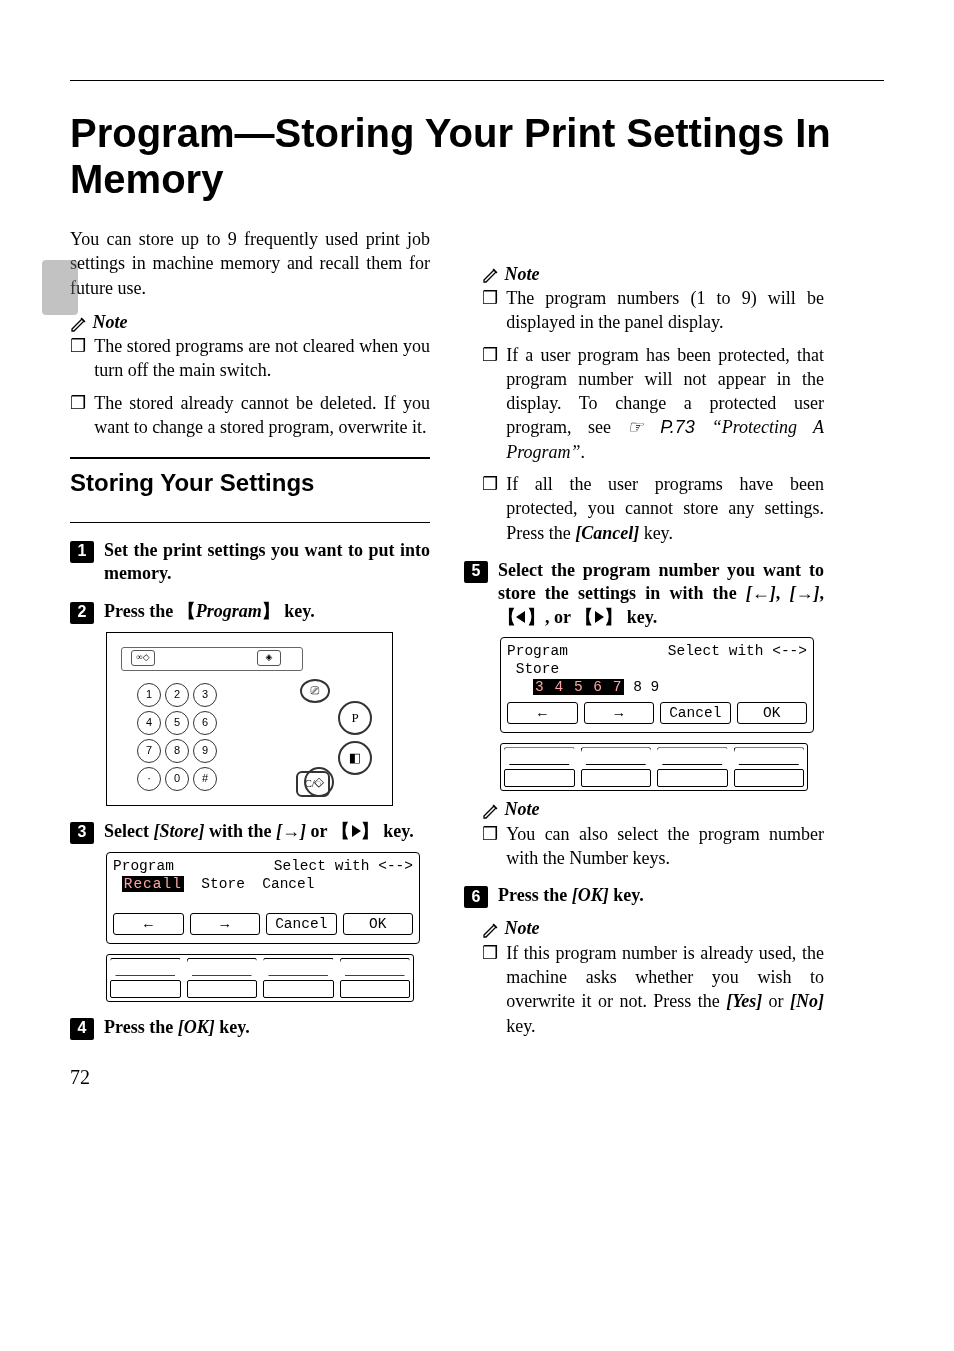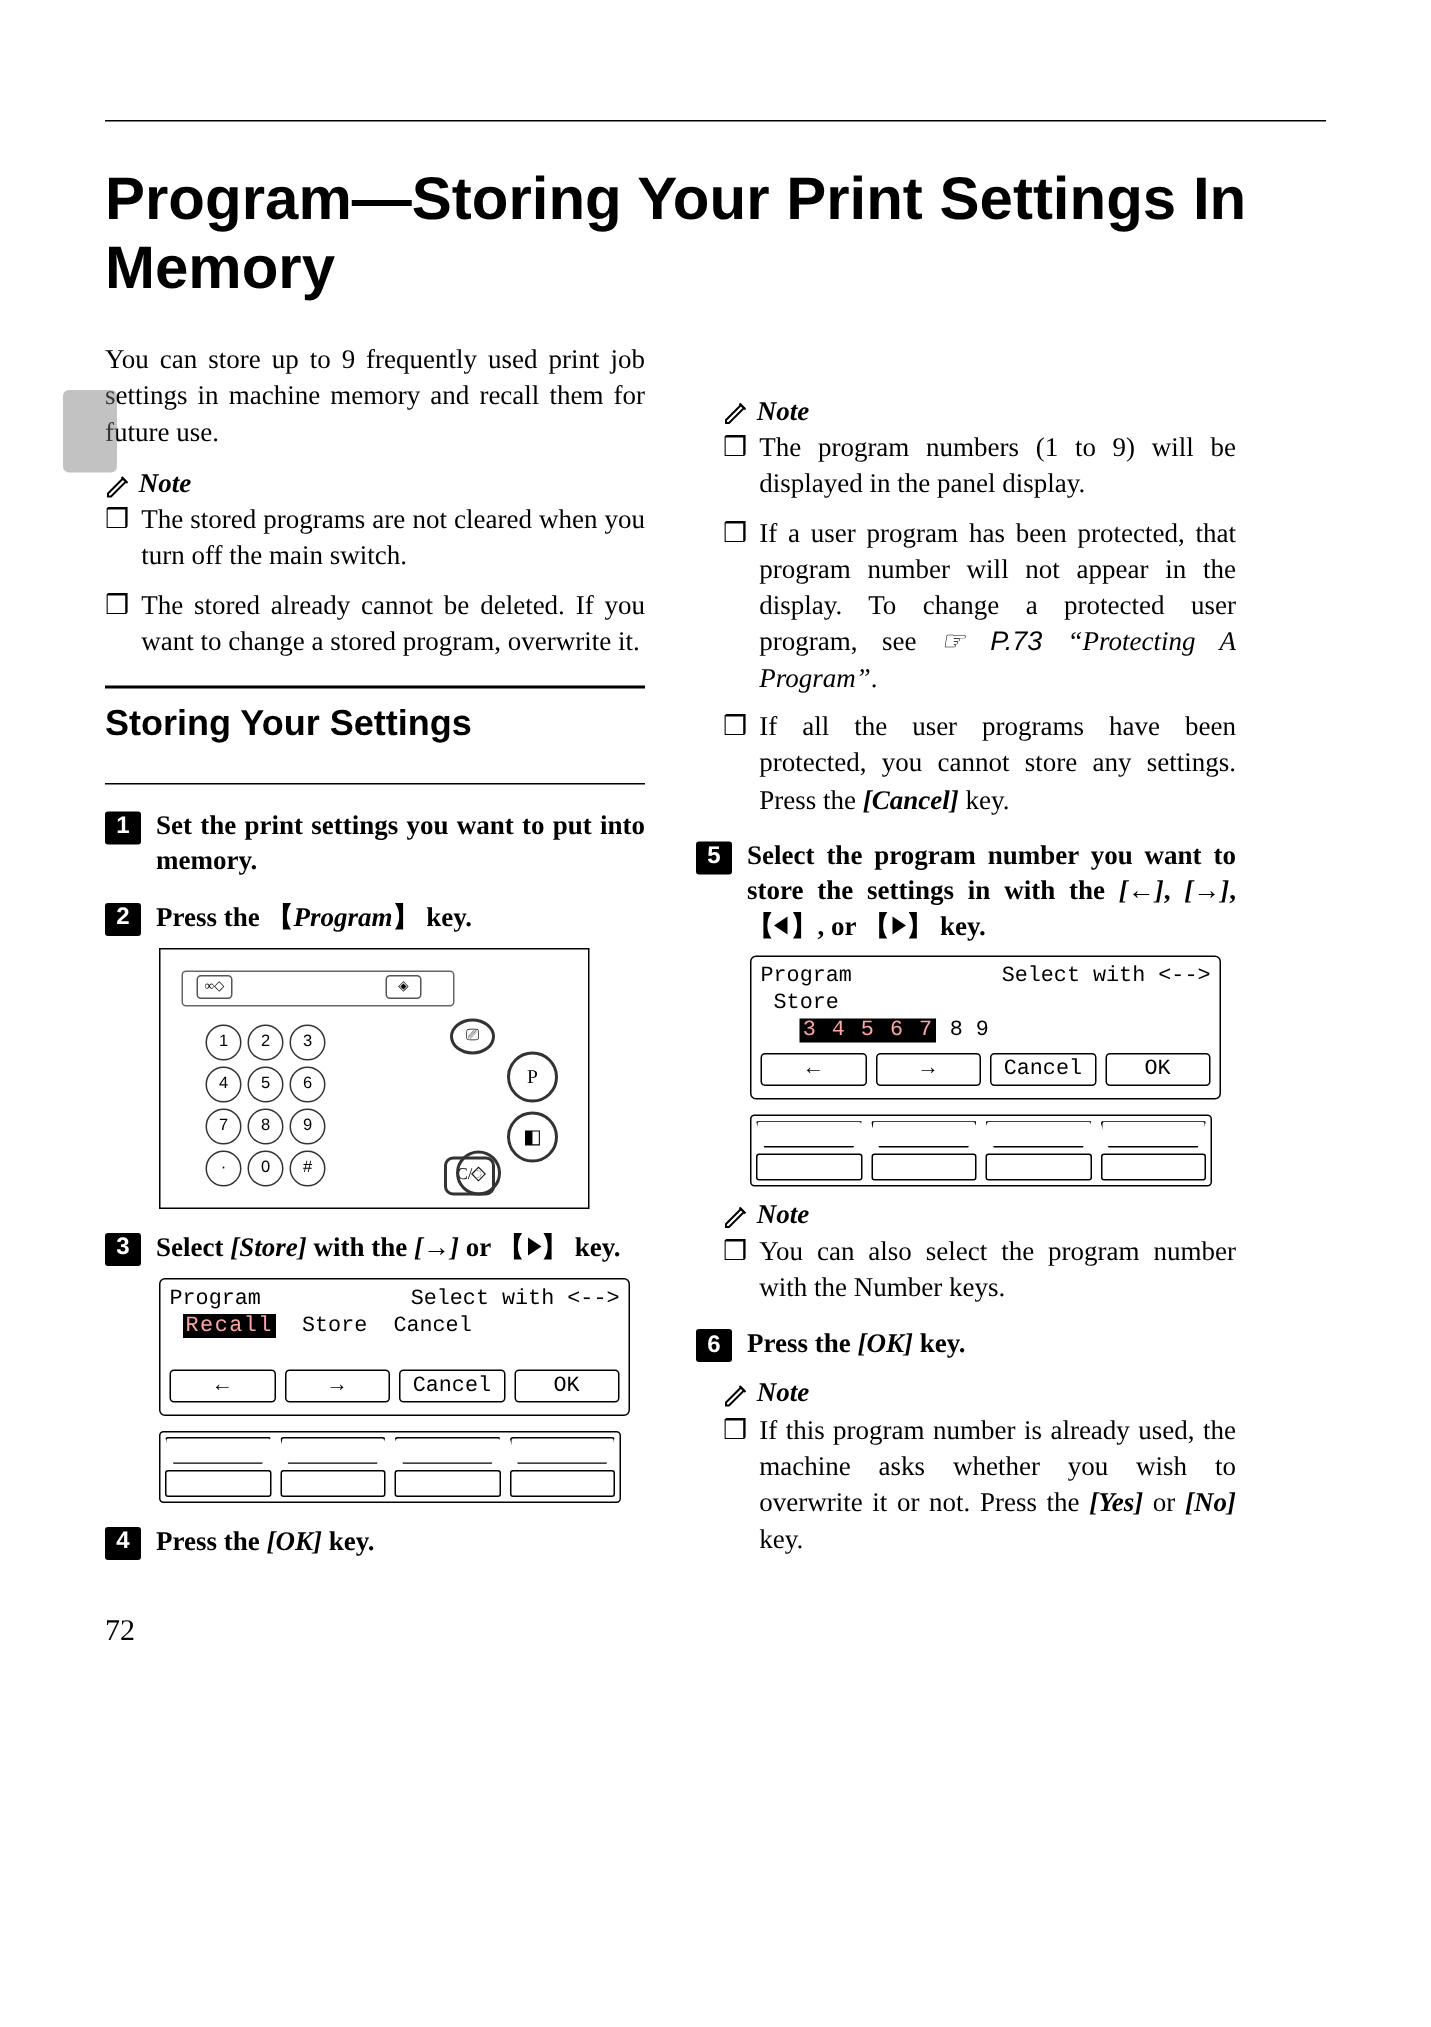--- a/index.html
+++ b/index.html
@@ -239,21 +239,21 @@
   .softkeys .row.top .key {
     clip-path: polygon(0 0,100% 0,92% 100%,8% 100%);
     background:#fff;
   }
   .softkeys .row.bot {
     margin-top:4px;
   }
   .page-number {
     position:absolute;
     left:70px;
-    bottom:50px;
+    bottom:60px;
     font-size:20px;
   }
   .tri-key {
     display:inline-flex;
     align-items:center;
     font-family: Arial, Helvetica, sans-serif;
     font-weight:bold;
   }
   .tri {
     display:inline-block;

